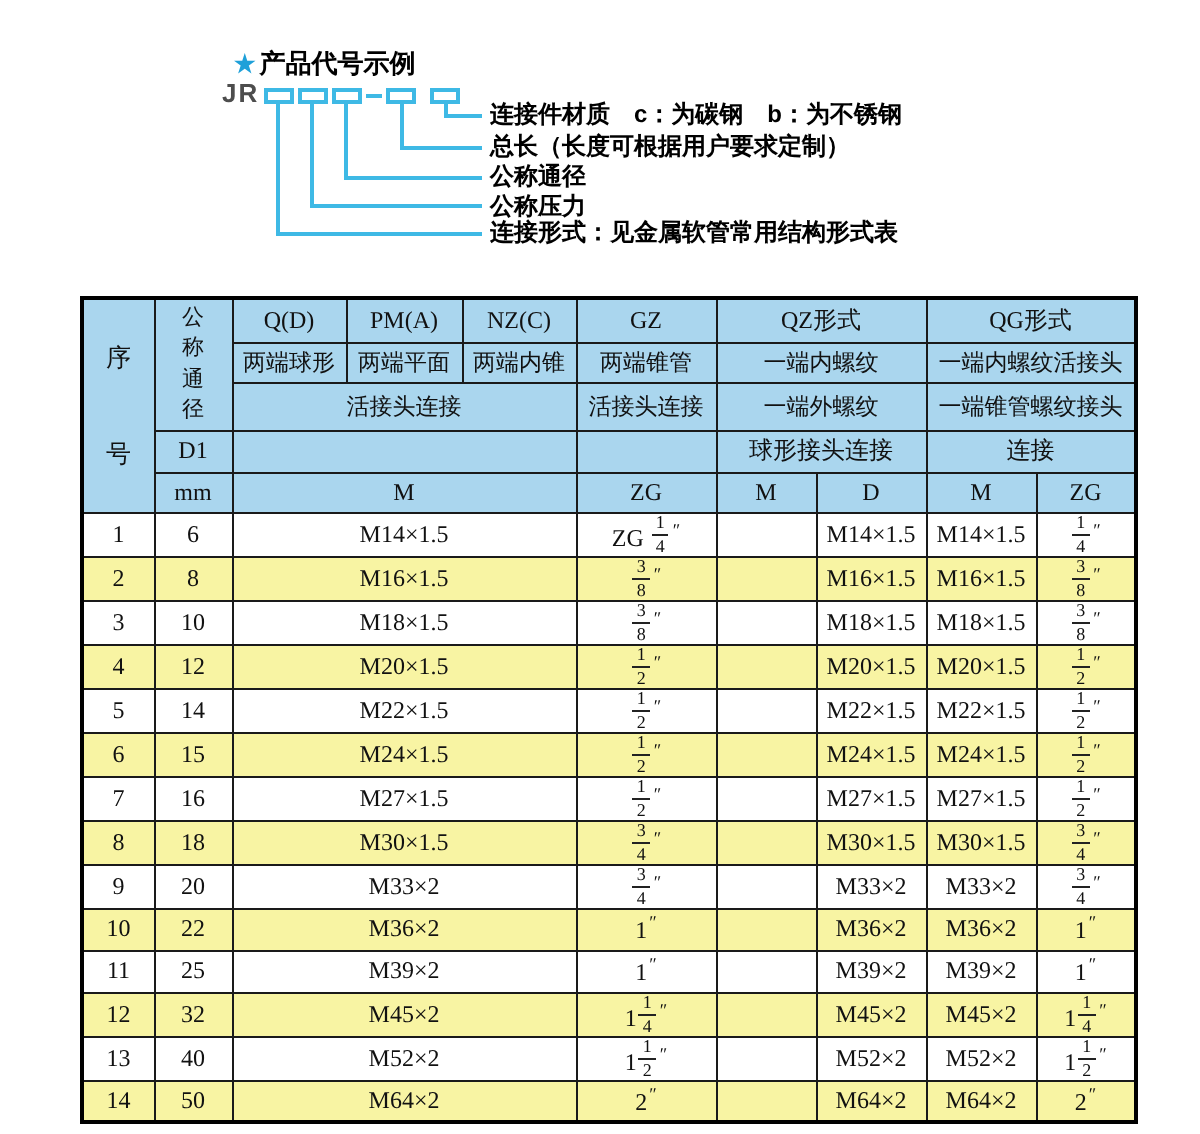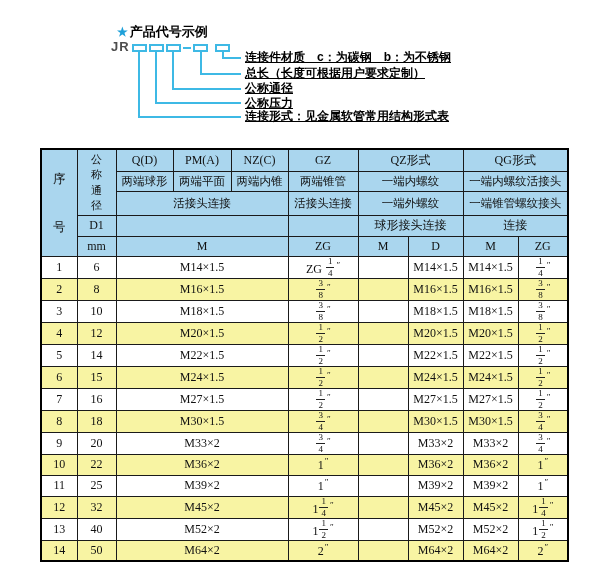--- a/index.html
+++ b/index.html
@@ -17,21 +17,21 @@
         font-weight:bold;font-size:13px;color:#000;white-space:nowrap;}
   .star{color:#1ea0d9;margin-right:2px;font-size:12px;}
   .code-prefix{position:absolute;left:111px;top:39px;font-family:"Liberation Sans",sans-serif;
         font-weight:bold;font-size:13px;color:#4d4d4d;letter-spacing:1px;}
   .cbox{position:absolute;top:44px;width:15px;height:8px;border:2px solid var(--cyan);
         box-sizing:border-box;background:#fff;}
   .cdash{position:absolute;top:47px;width:8px;height:2px;background:var(--cyan);}
   .vline{position:absolute;width:2px;background:var(--cyan);}
   .hline{position:absolute;height:2px;background:var(--cyan);}
   .diag-label{position:absolute;left:245px;font-family:"Liberation Sans",sans-serif;
-        font-weight:bold;font-size:12px;line-height:14px;color:#000;white-space:nowrap;text-decoration:underline;}
+        font-weight:bold;font-size:12px;line-height:14px;color:#000;white-space:nowrap;}
 
   
   .table-title{position:absolute;left:30px;top:122px;font-family:"Liberation Serif",serif;
         font-weight:bold;font-style:italic;font-size:20px;letter-spacing:3px;color:#000;white-space:nowrap;}
 
   
   .ref-table{position:absolute;left:40px;top:148px;width:527px;border-collapse:collapse;
         table-layout:fixed;border:2px solid #000;font-size:12px;background:#fff;}
   .ref-table td{border:1px solid #1a1a1a;text-align:center;vertical-align:middle;
         padding:0;overflow:hidden;white-space:nowrap;}

